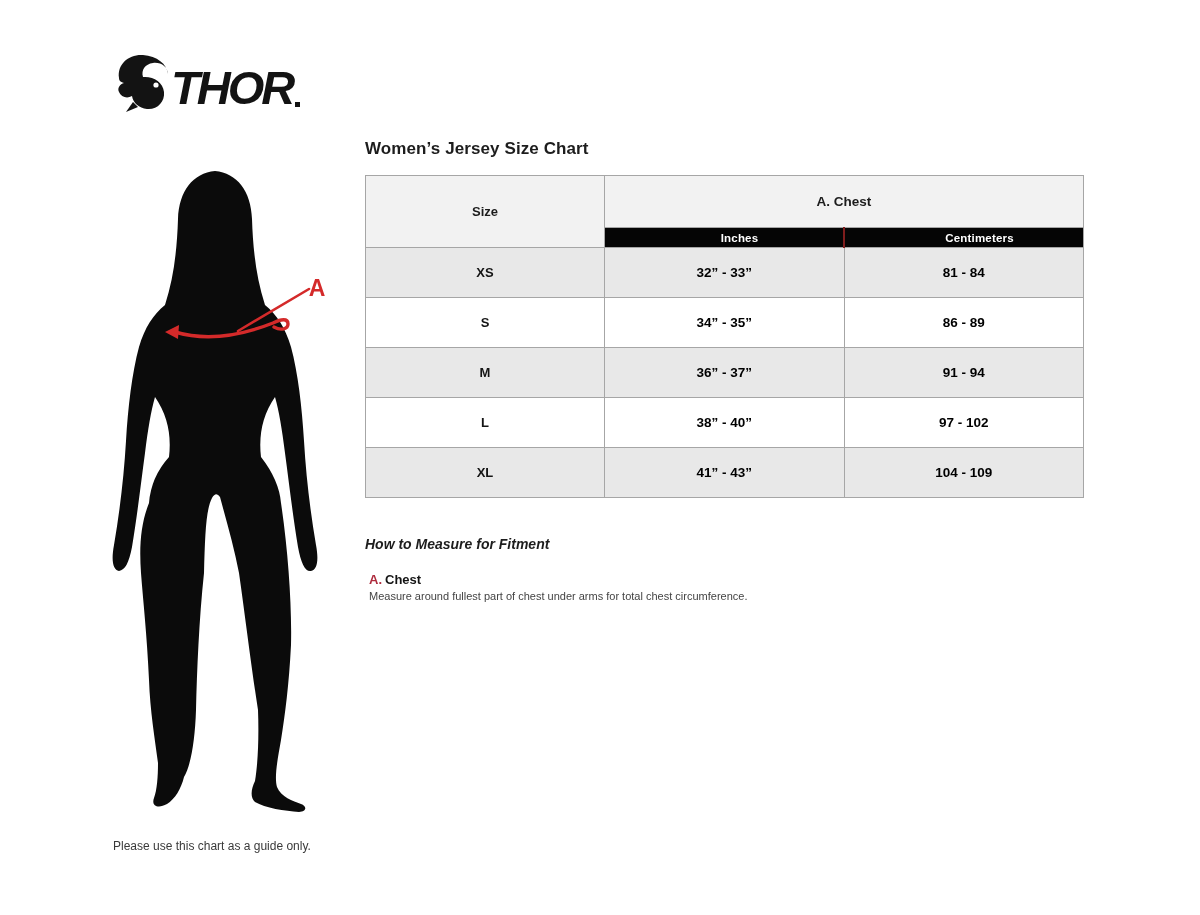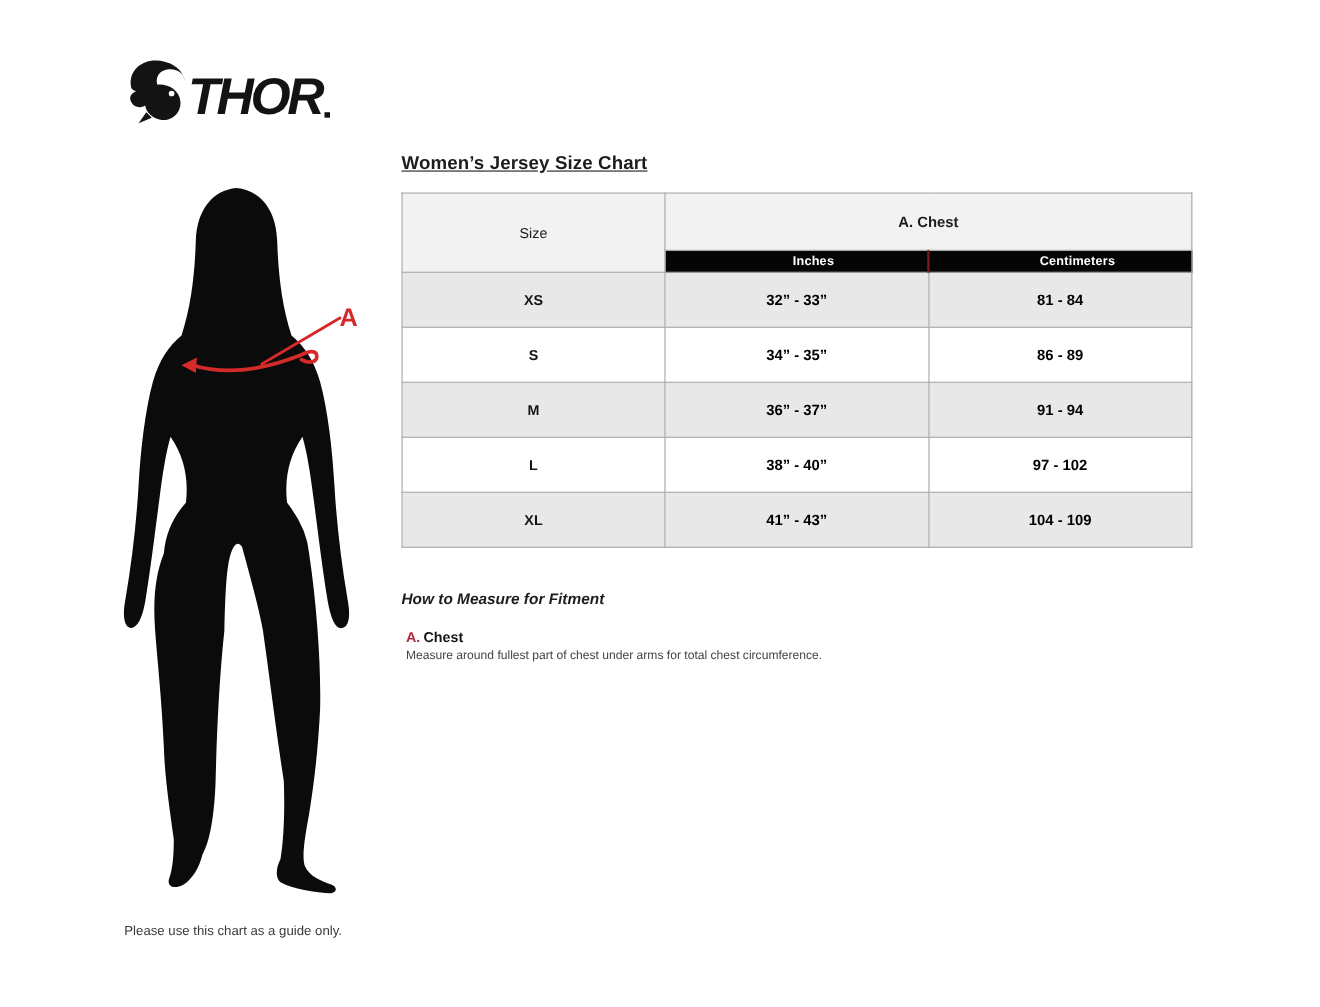--- a/index.html
+++ b/index.html
@@ -17,31 +17,31 @@
   }
   .logo-dot { width: 5px; height: 5px; background: #131313; margin: 0 0 6px 3px; }
 
   
   .figure { position: absolute; left: 105px; top: 165px; width: 250px; height: 660px; }
   .annot-a { font-family: "Liberation Sans", sans-serif; font-weight: bold; font-size: 23px; }
 
   
   .chart-title {
     position: absolute; left: 365px; top: 139px;
-    font-size: 17px; font-weight: bold; color: #1d1d1d; letter-spacing: 0.1px; text-decoration: underline;
+    font-size: 17px; font-weight: bold; color: #1d1d1d; letter-spacing: 0.1px;
   }
   .size-table {
     position: absolute; left: 365px; top: 175px; width: 719px;
     border-collapse: collapse; table-layout: fixed;
   }
   .size-table th, .size-table td {
     border: 1px solid #a6a6a6; text-align: center; vertical-align: middle;
   }
   .col-size { width: 239px; }
-  th.size-head { background: #f2f2f2; font-size: 13px; font-weight: normal; color: #1c1c1c; }
+  th.size-head { background: #f2f2f2; font-size: 13px; font-weight: bold; color: #1c1c1c; }
   th.group-head { background: #f2f2f2; height: 52px; font-size: 13.5px; font-weight: bold; color: #1c1c1c; }
   tr.sub-row th {
     background: #050505; color: #ffffff; height: 20px;
     font-size: 11.5px; font-weight: bold; letter-spacing: 0.2px; padding-left: 31px;
   }
   tr.sub-row th.cm { border-left: 2px solid #7f1d1d; }
   .size-table tbody td { height: 50px; font-size: 13.5px; color: #000000; font-weight: bold; }
   .size-table tbody td.size-cell { font-weight: bold; font-size: 13px; color: #141414; }
   .size-table tbody tr.stripe { background: #e8e8e8; }
   .size-table tbody tr.plain  { background: #ffffff; }

